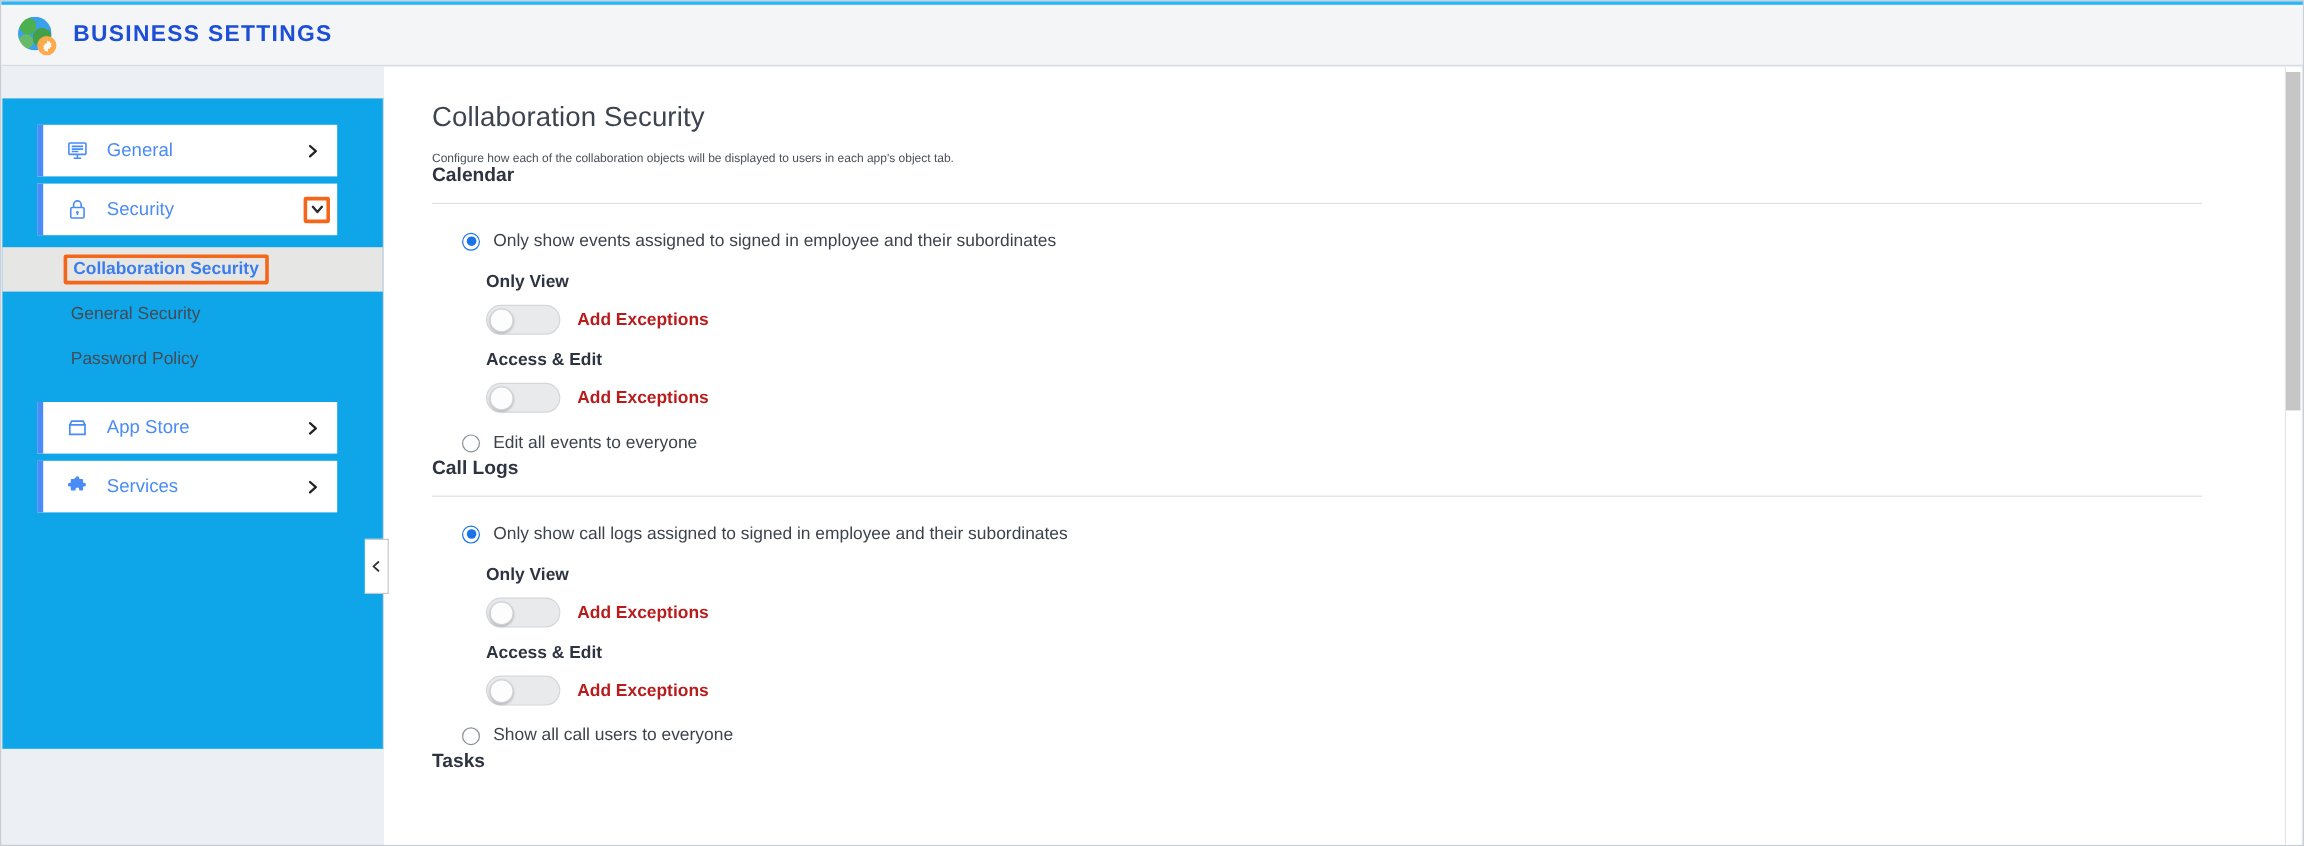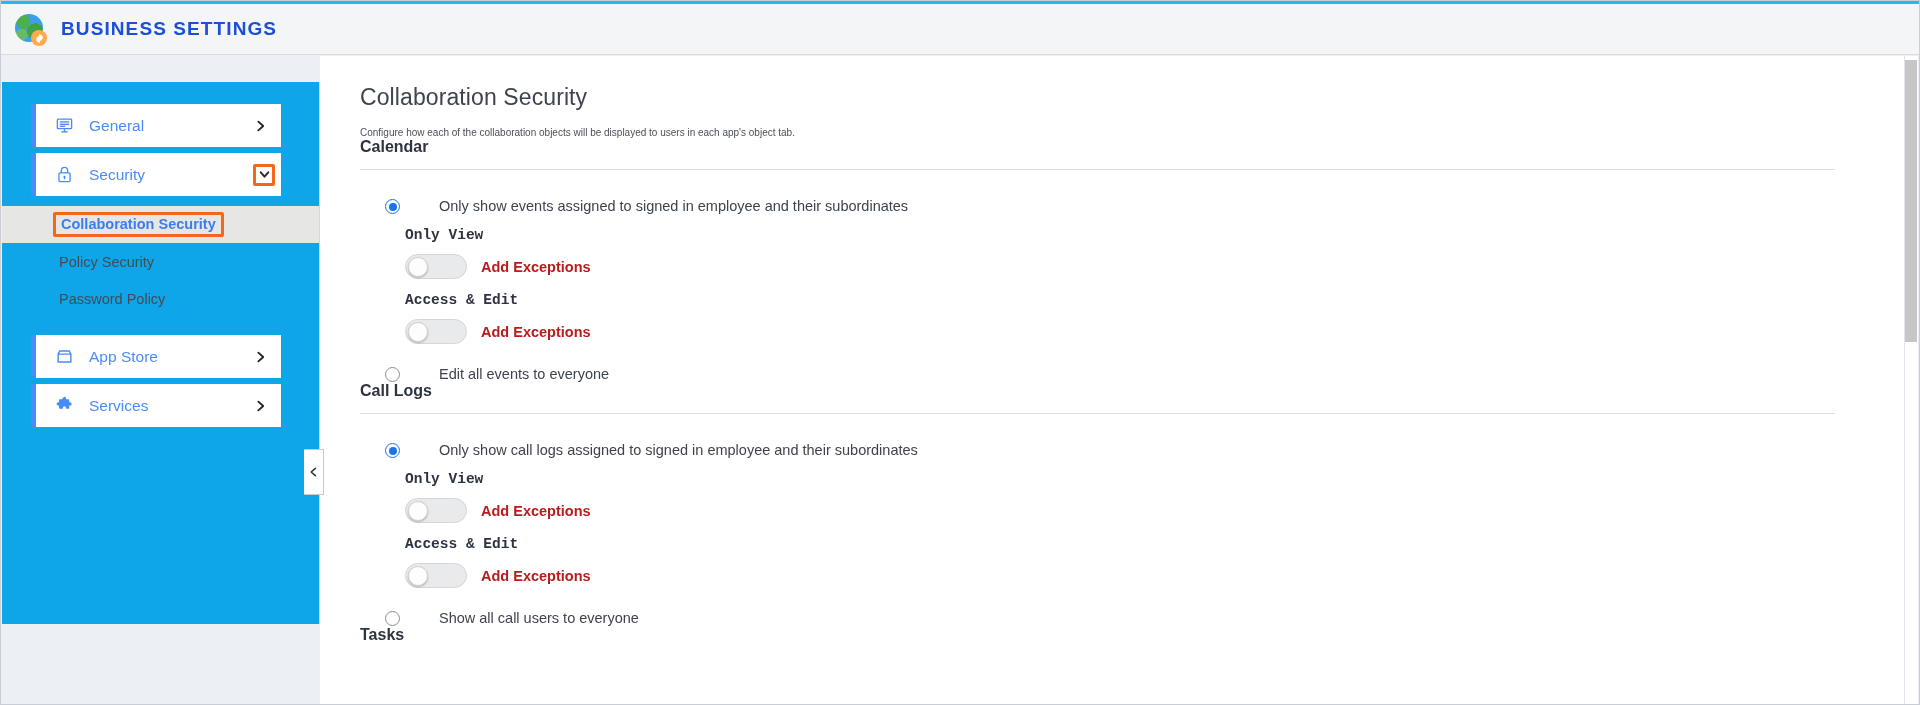--- a/index.html
+++ b/index.html
@@ -154,24 +154,23 @@
     font-size: 16px; font-weight: bold; color: #2d3340;
   }
   .section-rule {
     margin-top: 13px;
     border-bottom: 1px solid #dcdfe4;
     width: 1475px;
   }
 
   .opt-block { padding-top: 18px; }
   .radio-row {
-    display: flex; align-items: flex-end;
+    display: flex; align-items: center;
     height: 26px; padding-left: 25px;
     cursor: pointer;
-    gap: 28px;
   }
   .radio {
     width: 15px; height: 15px; border-radius: 50%;
     border: 1.6px solid #8a9099;
     background: #fff;
     flex: 0 0 auto;
     position: relative;
   }
   .radio.checked {
     border: 1.6px solid #1a73e8;
@@ -182,21 +181,21 @@
     width: 8px; height: 8px; border-radius: 50%;
     background: #1a73e8;
   }
   .radio-label {
     margin-left: 11px;
     font-size: 14.5px; color: #3d434d;
   }
 
   .sub-head {
     margin-left: 45px; margin-top: 13px;
-    font-size: 14.5px; font-weight: bold; color: #2d3340; font-family: Liberation Mono, monospace;
+    font-size: 14.5px; font-weight: bold; color: #2d3340;
   }
   .toggle-row {
     display: flex; align-items: center;
     margin-left: 45px; margin-top: 11px;
   }
   .toggle {
     width: 62px; height: 25px; border-radius: 13px;
     background: #e9eaec;
     border: 1px solid #d4d6d9;
     position: relative; cursor: pointer; flex: 0 0 auto;
@@ -285,21 +284,21 @@
               <polyline points="5 8 12 16 19 8"></polyline>
             </svg>
         </span>
       </div>
 
       <div class="sublist">
         <div class="subitem active">
           <span class="sub-label">Collaboration Security</span>
         </div>
         <div class="subitem">
-          <span class="sub-label">Policy Security</span>
+          <span class="sub-label">General Security</span>
         </div>
         <div class="subitem">
           <span class="sub-label">Password Policy</span>
         </div>
       </div>
     </div>
 
     <div class="nav-group">
       <div class="nav-item">
         <span class="nav-icon">

